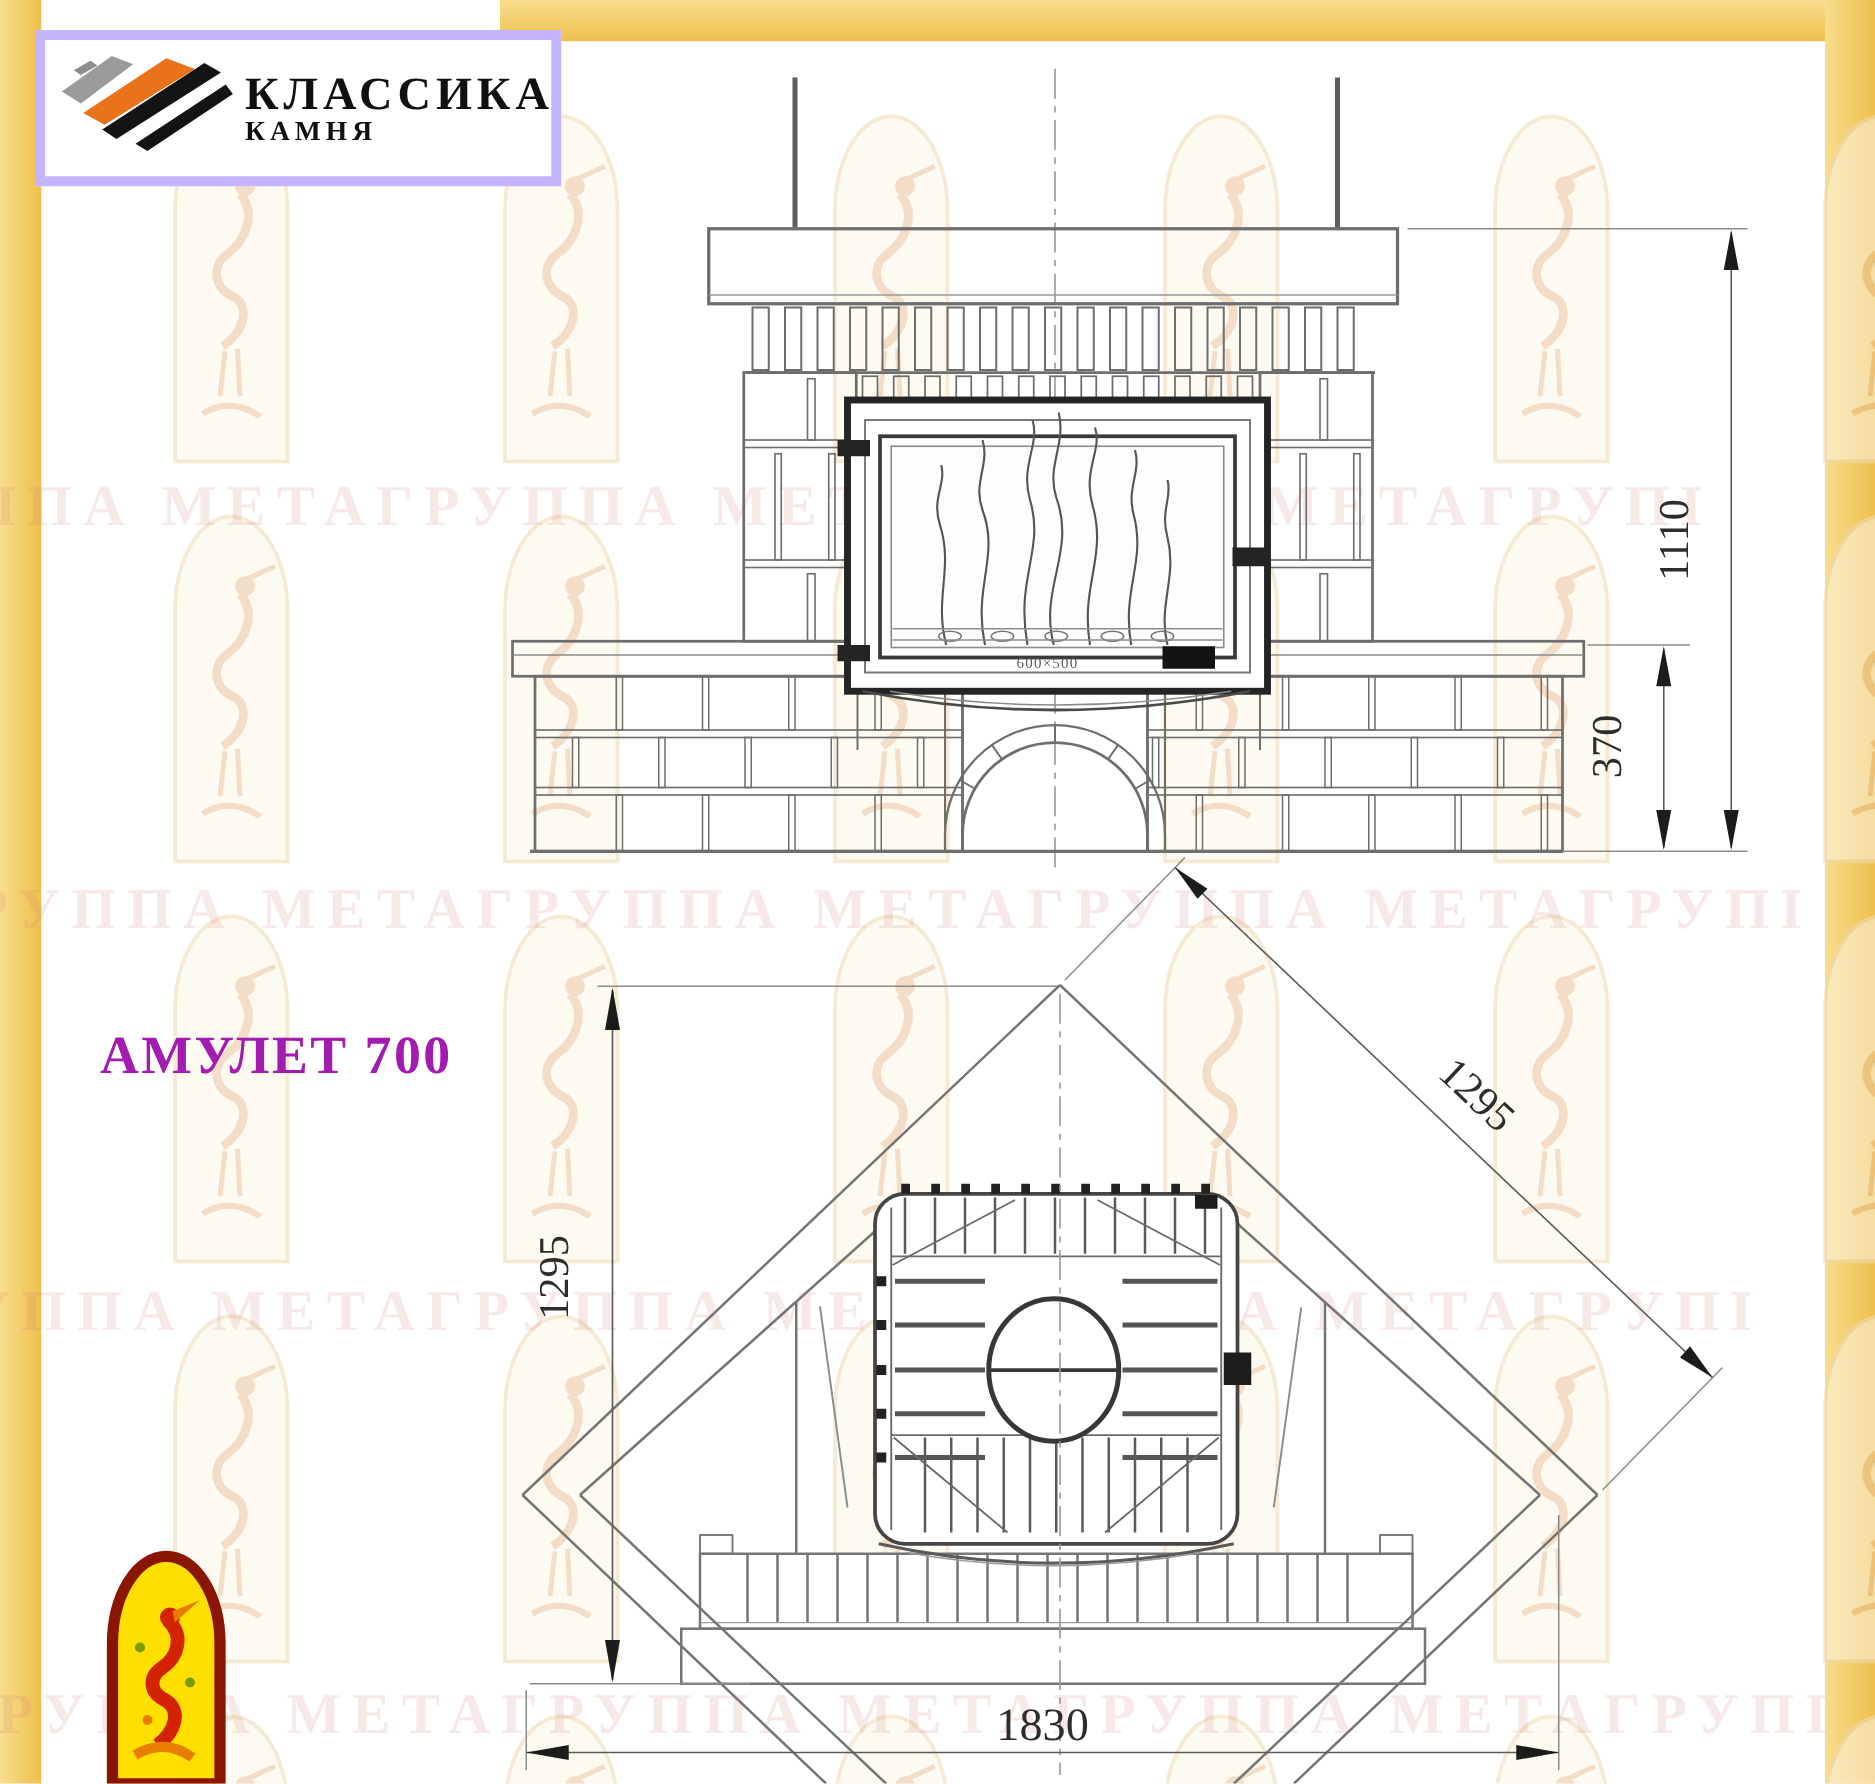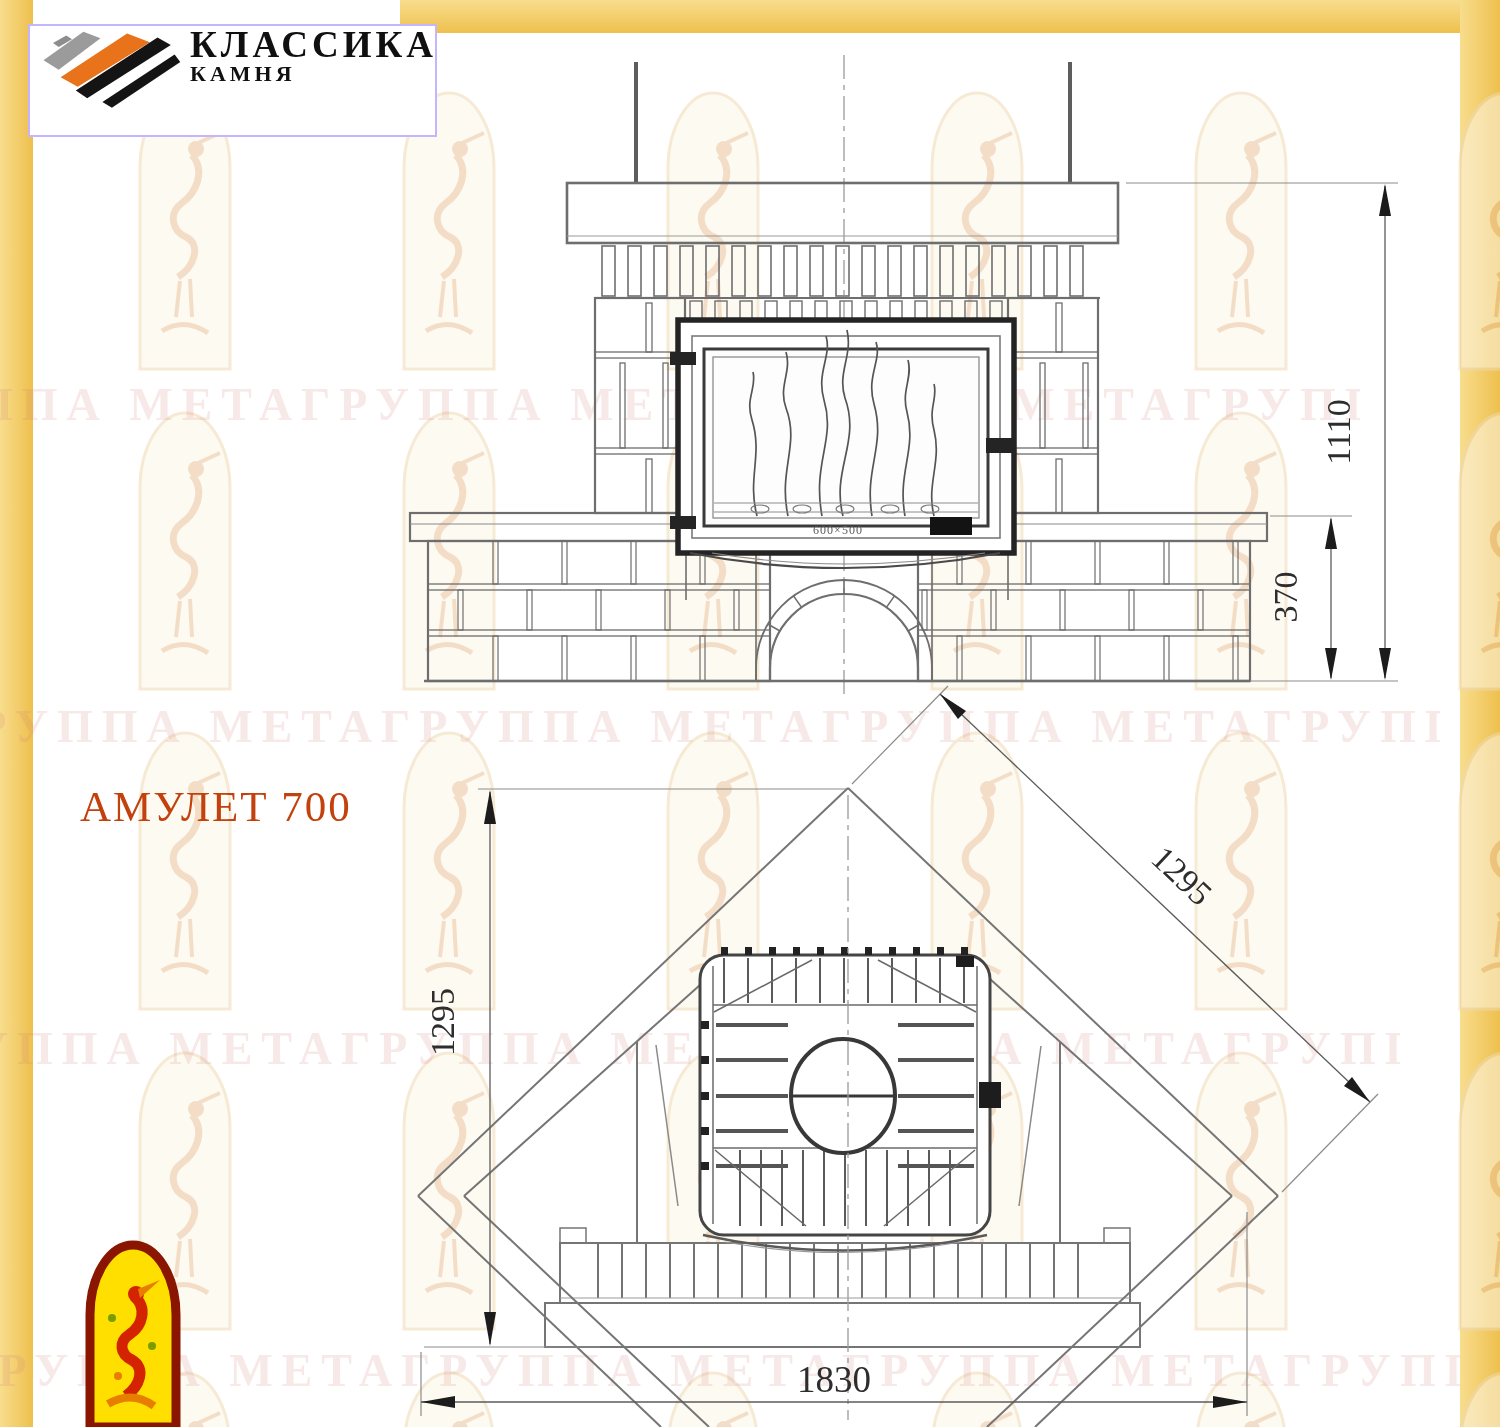--- a/index.html
+++ b/index.html
@@ -8,27 +8,27 @@
   .border-left{position:absolute;left:0;top:0;width:33px;height:1427px;
        background:linear-gradient(90deg,#f8dd8e,#eec04d);}
   .border-right{position:absolute;left:1460px;top:0;width:40px;height:1427px;
        background:linear-gradient(90deg,#f8dd8e,#eec04d);}
   .border-top{position:absolute;left:400px;top:0;width:1067px;height:33px;
        background:linear-gradient(180deg,#f8dd8e,#eec04d);}
   .wm-layer{position:absolute;left:0;top:0;width:1500px;height:1427px;pointer-events:none;}
   .wm-text{position:absolute;width:1500px;height:52px;overflow:hidden;white-space:nowrap;
        font-weight:bold;font-size:46px;letter-spacing:9px;color:rgba(205,125,112,0.17);}
   .logo-box{position:absolute;left:28px;top:24px;width:405px;height:109px;background:#ffffff;
-       border:2px solid #c4b5fd;display:flex;}
+       border:8px solid #c4b5fd;display:flex;align-items:center;}
   .logo-mark{width:160px;height:95px;flex:0 0 auto;}
   .logo-text{color:#101010;line-height:1.0;}
   .logo-line1{font-size:37px;font-weight:bold;letter-spacing:4px;}
   .logo-line2{font-size:22px;font-weight:bold;letter-spacing:4px;}
-  .title{position:absolute;left:80px;top:782px;font-size:43px;font-weight:normal;
-       letter-spacing:2px;color:#c2410c;}
+  .title{position:absolute;left:80px;top:820px;font-size:43px;font-weight:bold;
+       letter-spacing:2px;color:#a21caf;}
   svg text{font-family:"Liberation Serif", serif;}
   .dim-text{font-size:34px;fill:#2d2d2d;}
   .dim-text-big{font-size:37px;fill:#2d2d2d;}
   .marking{font-size:12px;fill:#5a5a5a;letter-spacing:1px;}
   #drawing{position:absolute;left:0;top:0;}
 </style>
 </head>
 <body>
 
 <div class="border-top"></div>

